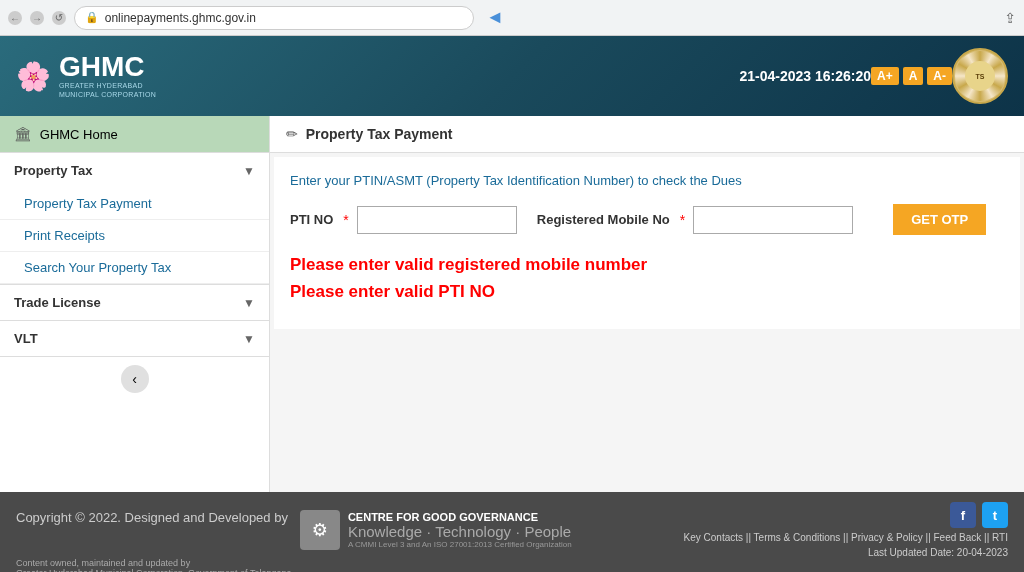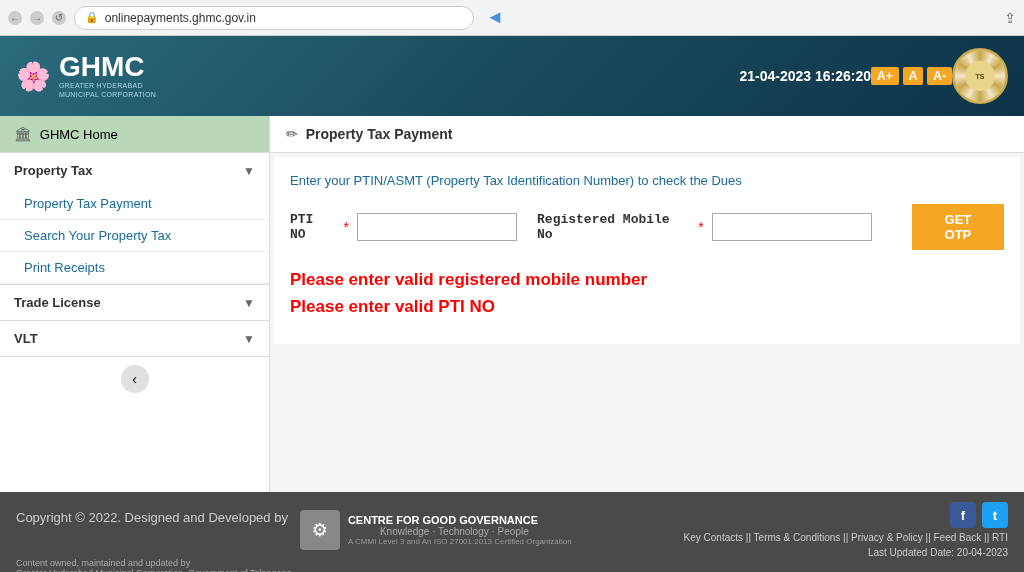--- a/index.html
+++ b/index.html
@@ -45,38 +45,38 @@
 
     
     .content-area { flex: 1; background: #f5f5f5; padding: 0; overflow-y: auto; }
     .content-header { background: white; padding: 10px 16px; border-bottom: 1px solid #ddd; display: flex; align-items: center; gap: 8px; }
     .content-header-icon { color: #555; font-size: 14px; }
     .content-header-title { font-size: 14px; font-weight: bold; color: #333; }
     .content-body { padding: 16px; background: white; margin: 4px; }
     .ptin-info { color: #1a6b99; font-size: 13px; margin-bottom: 16px; }
     .form-row { display: flex; align-items: center; gap: 20px; margin-bottom: 16px; }
     .form-group { display: flex; align-items: center; gap: 8px; }
-    .form-label { color: #333; font-size: 13px; font-weight: bold; font-family: Liberation Mono, monospace; }
+    .form-label { color: #333; font-size: 13px; font-weight: bold; }
     .required { color: red; font-size: 14px; margin-left: 2px; }
     .form-input { width: 160px; height: 28px; border: 1px solid #aaa; padding: 0 6px; font-size: 13px; }
     .otp-btn { background: #f5a623; color: white; border: none; padding: 8px 18px; font-size: 13px; font-weight: bold; cursor: pointer; margin-left: 20px; }
     .error-messages { margin-bottom: 8px; }
     .error-msg { color: red; font-size: 17px; font-weight: bold; line-height: 1.6; }
     .register-msg { font-size: 13px; color: #333; font-weight: bold; }
     .register-link { color: #1a6b99; cursor: pointer; font-weight: bold; text-decoration: underline; }
 
     
     .site-footer { background: #4a4a4a; color: #ccc; padding: 10px 16px; height: 80px; display: flex; flex-direction: column; justify-content: space-between; }
     .footer-top { display: flex; justify-content: space-between; align-items: center; }
     .footer-left { display: flex; align-items: flex-start; gap: 12px; }
     .cgg-logo { display: flex; align-items: center; gap: 8px; }
     .cgg-emblem { width: 40px; height: 40px; background: #888; border-radius: 4px; display: flex; align-items: center; justify-content: center; color: white; font-size: 18px; }
     .cgg-text { font-size: 10px; color: #ccc; }
     .cgg-title { font-size: 11px; font-weight: bold; color: white; }
-    .cgg-subtitle { font-size: 10px; color: #aaa; margin-left: 32px; }
+    .cgg-subtitle { font-size: 15px; color: #aaa; }
     .social-icons { display: flex; gap: 6px; }
     .social-icon { width: 26px; height: 26px; border-radius: 4px; display: flex; align-items: center; justify-content: center; color: white; font-size: 13px; font-weight: bold; cursor: pointer; }
     .fb-icon { background: #3b5998; }
     .tw-icon { background: #1da1f2; }
     .footer-links { font-size: 10px; color: #ccc; text-align: right; }
     .footer-bottom { display: flex; justify-content: space-between; align-items: flex-end; }
     .footer-copy { font-size: 9px; color: #aaa; }
     .last-updated { font-size: 10px; color: #ccc; text-align: right; }
   </style>
 </head>
@@ -123,22 +123,22 @@
     <div class="sidebar-home">
       <span class="sidebar-home-icon">🏛</span>
       <span>GHMC Home</span>
     </div>
     <div class="sidebar-section">
       <div class="sidebar-section-header">
         <span>Property Tax</span>
         <span class="sidebar-chevron">▼</span>
       </div>
       <div class="sidebar-item">Property Tax Payment</div>
+      <div class="sidebar-item">Print Receipts</div>
       <div class="sidebar-item">Search Your Property Tax</div>
-      <div class="sidebar-item">Print Receipts</div>
     </div>
     <div class="sidebar-section">
       <div class="sidebar-section-header">
         <span>Trade License</span>
         <span class="sidebar-chevron">▼</span>
       </div>
     </div>
     <div class="sidebar-section">
       <div class="sidebar-section-header">
         <span>VLT</span>

